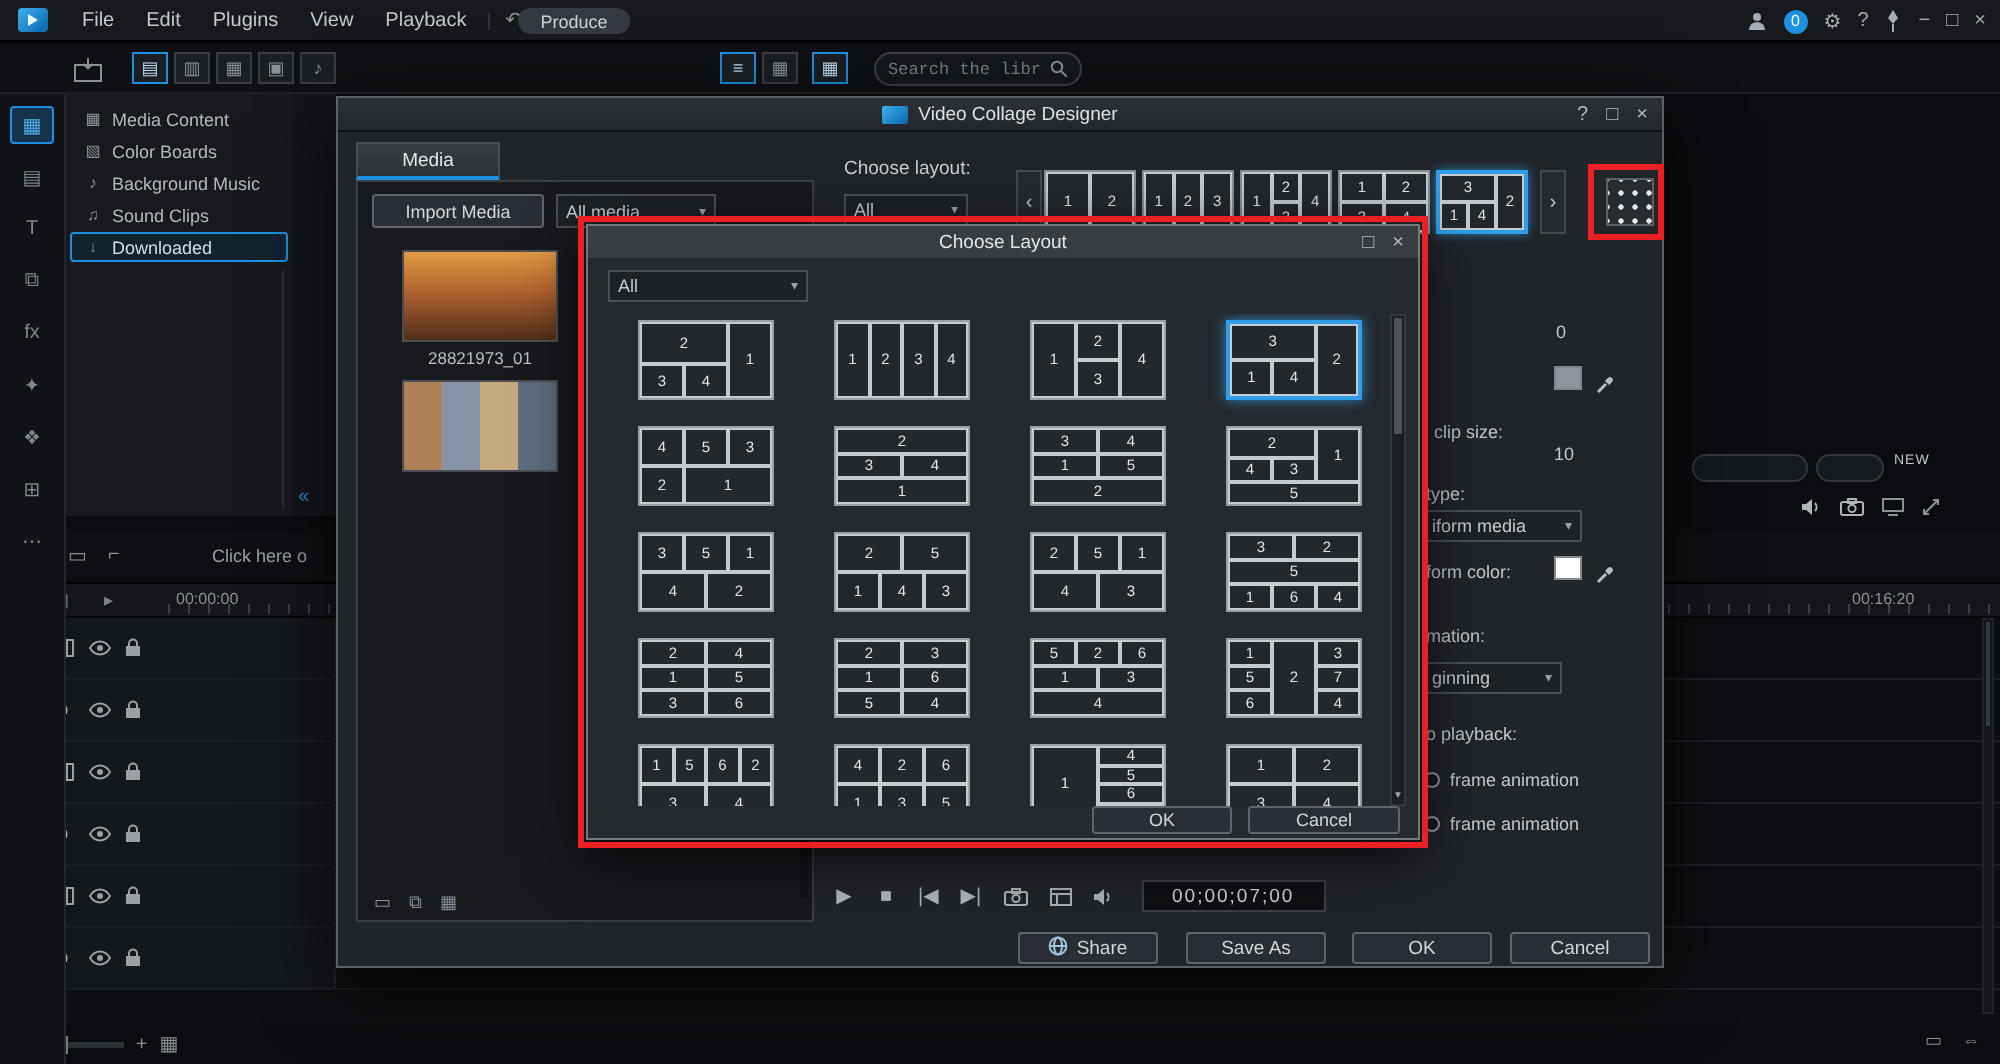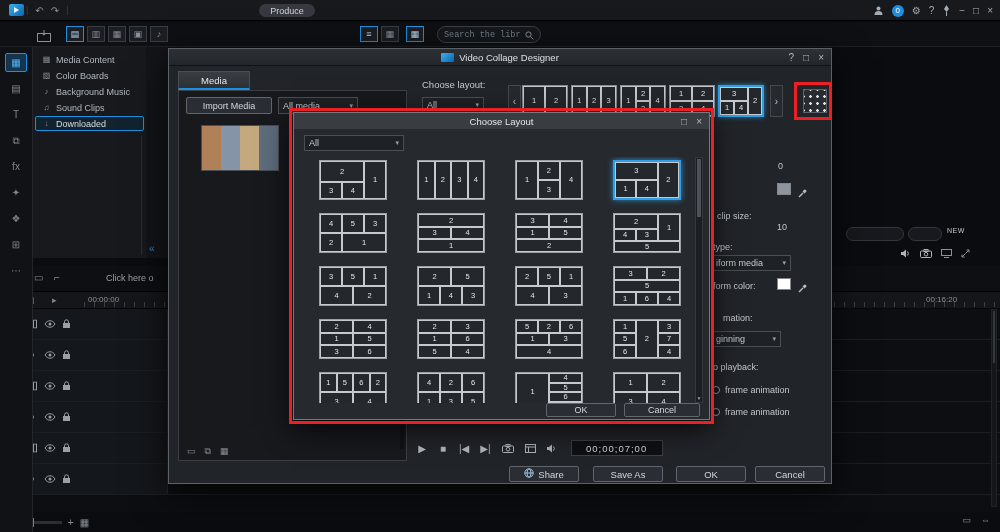--- a/index.html
+++ b/index.html
@@ -127,20 +127,27 @@
   .b-cld-ok{left:252px;width:70px}
   .b-cld-cancel{left:330px;width:76px}
 </style>
 </head>
 <body>
 
 <div id="stage">
 
   <div class="menubar">
     <div class="logo"></div>
+    <div class="menus">
+        <div class="menu-item">File</div>
+        <div class="menu-item">Edit</div>
+        <div class="menu-item">Plugins</div>
+        <div class="menu-item">View</div>
+        <div class="menu-item">Playback</div>
+      </div>
     <div class="hist">
       <span class="sep">|</span>
       <span>↶</span>
       <span>↷</span>
       <span class="sep">|</span>
     </div>
     <div class="produce-btn">Produce</div>
     <div class="mb-right">
       <span class="mbi">
           <svg width="11" height="11" viewBox="0 0 11 11">
@@ -448,20 +455,24 @@
     </div>
     <div class="vcd-tab">Media</div>
 
     <div class="vcd-left">
       <div class="btn btn-import">Import Media</div>
       <div class="dd dd-media">
         <span>All media</span>
         <span class="caret">▾</span>
       </div>
       <div class="media-list">
+          <div class="media-item">
+            <div class="thumb thumb-sunset"></div>
+            <div class="caption">28821973_01</div>
+          </div>
           <div class="media-item">
             <div class="thumb thumb-group"></div>
           </div>
         </div>
       <div class="media-scroll">
           <div class="sthumb"></div>
         </div>
       <div class="media-tools">
           <div>▭</div>
           <div>⧉</div>
@@ -521,21 +532,21 @@
         <div class="dd" style="position: absolute; left: 0px; top: 180px; width: 80px; height: 16px;">
           <div>iform media</div>
           <div class="caret">▾</div>
         </div>
         <div class="frag-text" style="left: 2px; top: 206px;">form color:</div>
         <div class="frag-swatch" style="left: 66px; top: 203px; background: rgb(255, 255, 255);"></div>
         <div class="frag-dropper" style="left: 87px; top: 204px;"><svg width="9" height="9" viewBox="0 0 9 9">
             <line x1="1" y1="8" x2="5" y2="4" stroke="#b8bdc2" stroke-width="1.5"></line>
             <path d="M4.5 2.5l2 2L8 3A1.4 1.4 0 105.9 1z" fill="#b8bdc2"></path>
           </svg></div>
-        <div class="frag-text" style="left: 12px; top: 238px;">mation:</div>
+        <div class="frag-text" style="left: 2px; top: 238px;">mation:</div>
         <div class="dd" style="position: absolute; left: 0px; top: 256px; width: 70px; height: 16px;">
           <div>ginning</div>
           <div class="caret">▾</div>
         </div>
         <div class="frag-text" style="left: 2px; top: 287px;">o playback:</div>
         <div class="frag-radio" style="left: 1px; top: 311px;"></div>
         <div class="frag-text" style="left: 14px; top: 310px;">frame animation</div>
         <div class="frag-radio" style="left: 1px; top: 333px;"></div>
         <div class="frag-text" style="left: 14px; top: 332px;">frame animation</div>
       </div>

